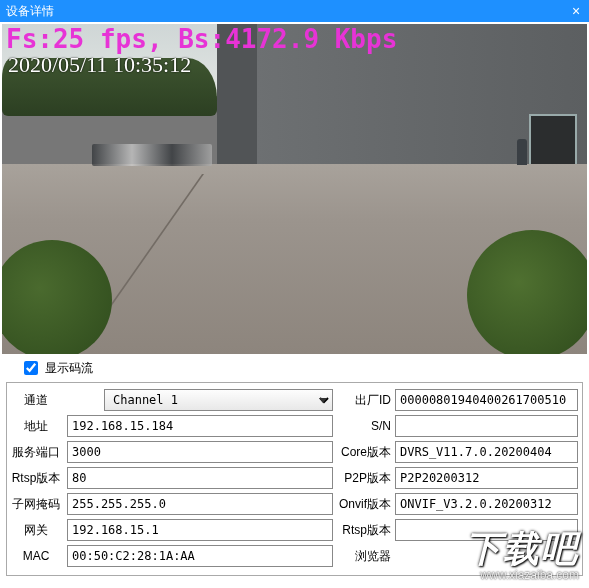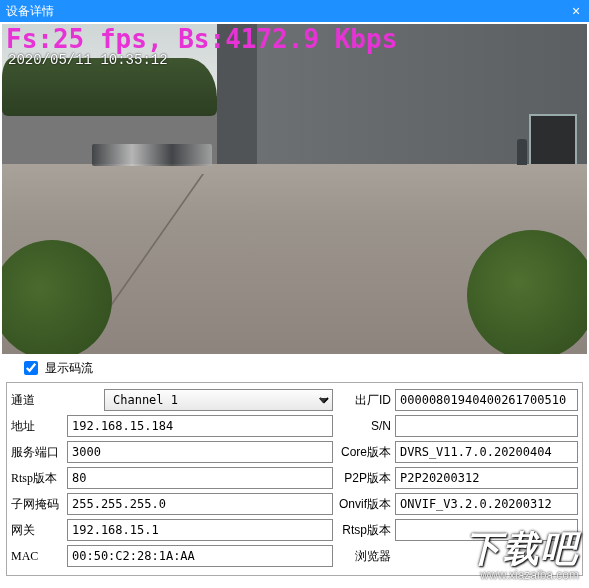--- a/index.html
+++ b/index.html
@@ -18,31 +18,31 @@
   .building::before { content:""; position:absolute; left:0; top:0; bottom:0; width:40px; background:#515456; }
   .door { position:absolute; right:10px; bottom:0; width:48px; height:70px; background:#2b2d2e; border:2px solid #9aa; }
   .ground { position: absolute; left: 0; right: 0; top: 140px; bottom: 0; background: linear-gradient(#a8a29b 0%, #9b948d 30%, #8d857d 100%); }
   .road-line { position:absolute; left:200px; top:150px; width:2px; height:180px; background:#736c65; transform: skewX(-35deg); transform-origin: top; }
   .cars { position:absolute; left:90px; top:120px; width:120px; height:22px; background:linear-gradient(90deg,#2b2f33,#d0d0d0,#2b2f33,#b0b0b0); opacity:.7; border-radius:2px; }
   .bush-l { position:absolute; left:-10px; bottom:-6px; width:120px; height:120px; background: radial-gradient(circle at 40% 40%, #4a6a2e, #2e4a1c); border-radius:50%; }
   .bush-r { position:absolute; right:-10px; bottom:-6px; width:130px; height:130px; background: radial-gradient(circle at 40% 40%, #4f7030, #2e4a1c); border-radius:50%; }
   .person { position:absolute; right:60px; top:115px; width:10px; height:26px; background:#3a3f44; border-radius:3px 3px 0 0; }
 
   .overlay-fps { position:absolute; left:4px; top:0; font-family: monospace; font-size: 26px; font-weight: bold; color: #e733d6; letter-spacing: 0; white-space: nowrap; }
-  .overlay-ts { position:absolute; left:6px; top:28px; font-family: Liberation Mono, monospace; font-size: 14px; color: #fff; text-shadow: 0 0 2px #000; }
+  .overlay-ts { position:absolute; left:6px; top:28px; font-family: Liberation Serif, serif; font-size: 22px; color: #fff; text-shadow: 0 0 2px #000; }
 
   .checkbox-row { padding: 4px 6px 2px 20px; display:flex; align-items:center; gap:4px; }
   .checkbox-row input { width:14px; height:14px; }
 
   .panel { border:1px solid #aaa; margin: 2px 6px 0 6px; padding: 6px 4px 4px 4px; display:flex; gap:0; }
   .col-left { flex: 1; }
   .col-right { width: 245px; }
 
   .field { display:flex; align-items:center; margin-bottom: 4px; height: 22px; }
-  .col-left .label { width: 56px; text-align: left; padding-right: 6px; font-family: Liberation Serif, serif; }
+  .col-left .label { width: 56px; text-align: center; padding-right: 6px; }
   .col-left .control { flex:1; }
   .col-right .label { width: 62px; text-align: right; padding-right: 4px; white-space: nowrap; }
   .col-right .control { flex:1; }
 
   input.text, select.combo { width: 100%; height: 22px; border: 1px solid #888; padding: 0 4px; font-family: SimSun, monospace; font-size: 12px; background:#fff; }
   input.text[readonly] { background:#fff; }
   select.combo { background: linear-gradient(#fdfdfd,#e8e8e8); }
   .combo-wrap { position:relative; width:100%;margin-left:37px; }
   .combo-wrap::after { content:""; position:absolute; right:6px; top:9px; border-left:4px solid transparent; border-right:4px solid transparent; border-top:5px solid #333; pointer-events:none; }
 

